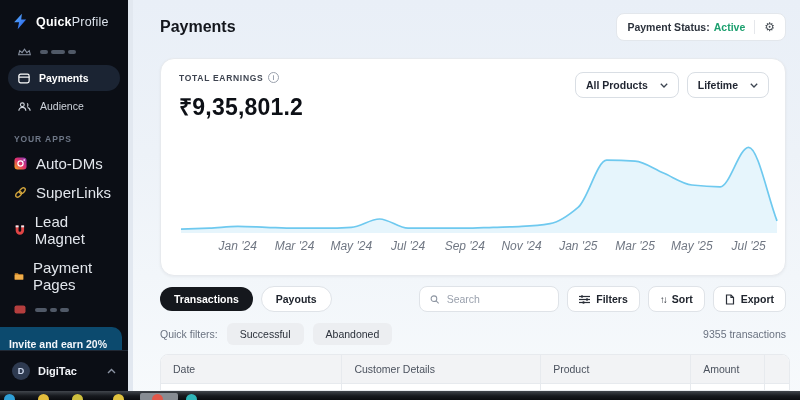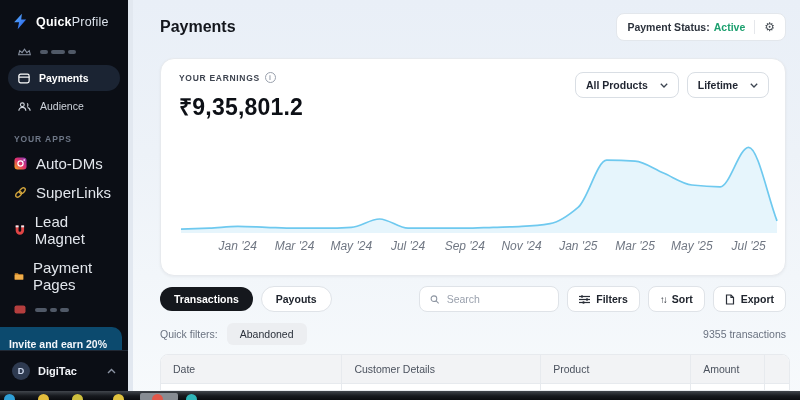--- a/index.html
+++ b/index.html
@@ -231,21 +231,21 @@
         <span class="status-value">Active</span>
         <span class="pill-divider"></span>
         <span class="gear">⚙</span>
       </div>
     </div>
 
     <section class="card">
       <div class="card-head">
         <div>
           <div class="earn-label">
-            <span>YOUR EARNINGS</span>
+            <span>TOTAL EARNINGS</span>
             <span class="info-icon">i</span>
           </div>
           <div class="amount">₹9,35,801.2</div>
         </div>
         <div class="dropdowns">
           <div class="dropdown">
             <span>All Products</span>
             <svg width="8" height="5" viewBox="0 0 8 5">
               <polyline points="0.8,0.8 4,4 7.2,0.8" fill="none" stroke="#3c4450" stroke-width="1.3"></polyline>
             </svg>
@@ -311,20 +311,21 @@
         <svg width="10" height="11" viewBox="0 0 10 11">
           <path d="M1.5 1 h4.5 l2.5 2.5 V10 h-7 Z" fill="none" stroke="#2a2f38" stroke-width="1.2"></path>
           <path d="M6 1 v2.5 h2.5" fill="none" stroke="#2a2f38" stroke-width="1.2"></path>
         </svg>
         <span>Export</span>
       </button>
     </div>
 
     <div class="quickfilters">
       <span>Quick filters:</span>
+      <span class="chip">Successful</span>
       <span class="chip">Abandoned</span>
       <span class="txn-count">9355 transactions</span>
     </div>
 
     <div class="table">
       <div class="thead">
         <div class="th col-1">Date</div>
         <div class="th col-2">Customer Details</div>
         <div class="th col-3">Product</div>
         <div class="th col-4">Amount</div>

